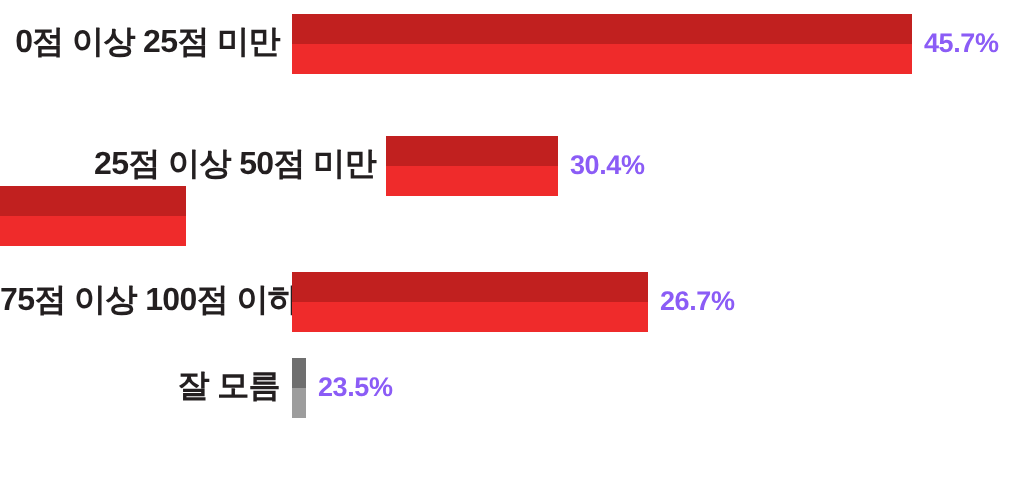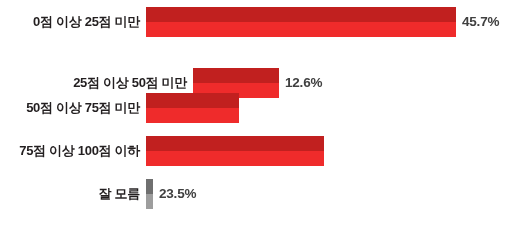--- a/index.html
+++ b/index.html
@@ -26,21 +26,21 @@
     width: 516px;
     height: 43px;
     display: flex;
     align-items: center;
   }
   .cat-label {
     width: 146px;
     text-align: right;
     padding-right: 6px;
     box-sizing: border-box;
-    font-size: 13px;
+    font-size: 16px;
     font-weight: bold;
     color: #231f20;
     letter-spacing: -0.3px;
     white-space: nowrap;
     line-height: 1;
   }
   .bar-wrap {
     display: flex;
     align-items: center;
     height: 30px;
@@ -65,21 +65,21 @@
     width: 100%;
     height: 50%;
   }
   .bar.red .top { background: #c1201f; }
   .bar.red .bot { background: #ef2b2b; }
   .bar.gray .top { background: #6f6f6f; }
   .bar.gray .bot { background: #9d9d9d; }
   .val-label {
     font-size: 13.5px;
     font-weight: bold;
-    color: #404040;
+    color: #8b5cf6;
     margin-left: 6px;
     white-space: nowrap;
     line-height: 1;
     letter-spacing: -0.2px;
   }
 </style>
 </head>
 <body>
 
 <div id="chart-root">
@@ -95,41 +95,41 @@
     </div>
   </div>
 
   <div class="bar-row" style="top:61px;margin-left:47px;">
     <div class="cat-label">25점 이상 50점 미만</div>
     <div class="bar-wrap">
       <div class="bar red" style="width: 86px;">
         <span class="top"></span>
         <span class="bot"></span>
       </div>
-      <div class="val-label">12.6%</div>
+      <div class="val-label">30.4%</div>
     </div>
   </div>
 
   <div class="bar-row" style="top:86px;">
-    <div class="cat-label">50점 이상 75점 미만</div>
     <div class="bar-wrap">
       <div class="bar red" style="width: 93px;">
         <span class="top"></span>
         <span class="bot"></span>
       </div>
     </div>
   </div>
 
   <div class="bar-row" style="top:129px;">
     <div class="cat-label">75점 이상 100점 이하</div>
     <div class="bar-wrap">
       <div class="bar red" style="width: 178px;">
         <span class="top"></span>
         <span class="bot"></span>
       </div>
+      <div class="val-label">26.7%</div>
     </div>
   </div>
 
   <div class="bar-row" style="top:172px;align-items:center;">
     <div class="cat-label">잘 모름</div>
     <div class="bar-wrap">
       <div class="bar gray" style="width: 7px;">
         <span class="top"></span>
         <span class="bot"></span>
       </div>

